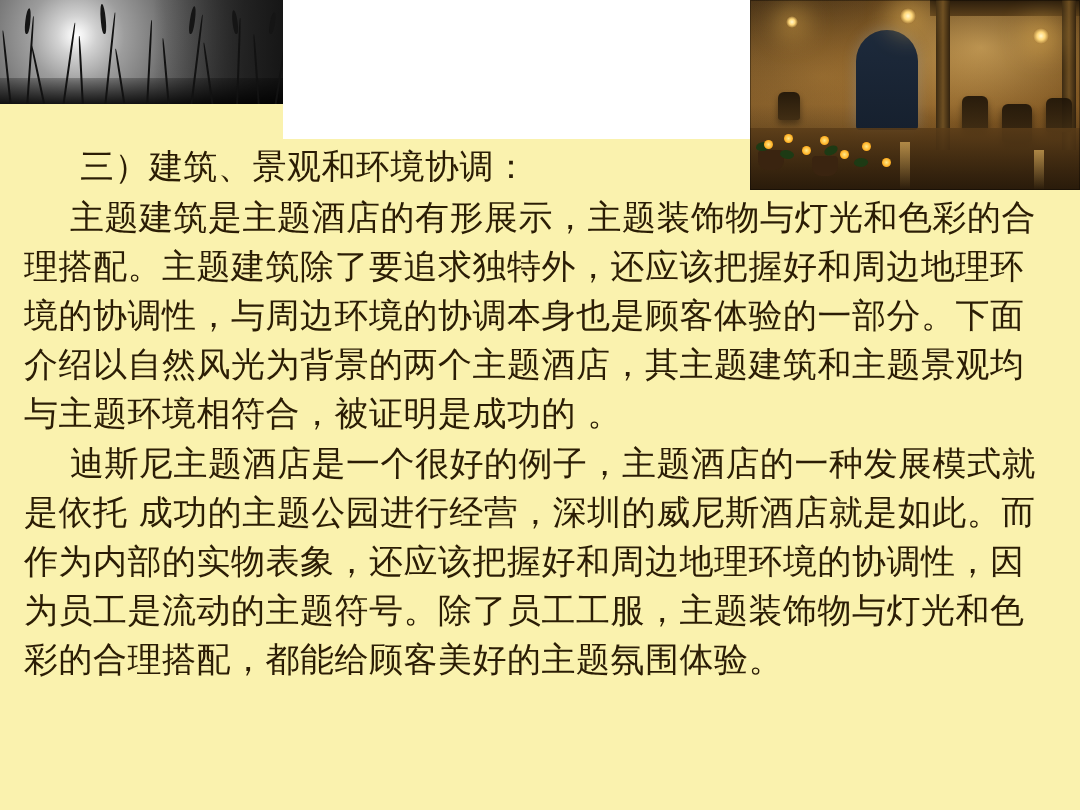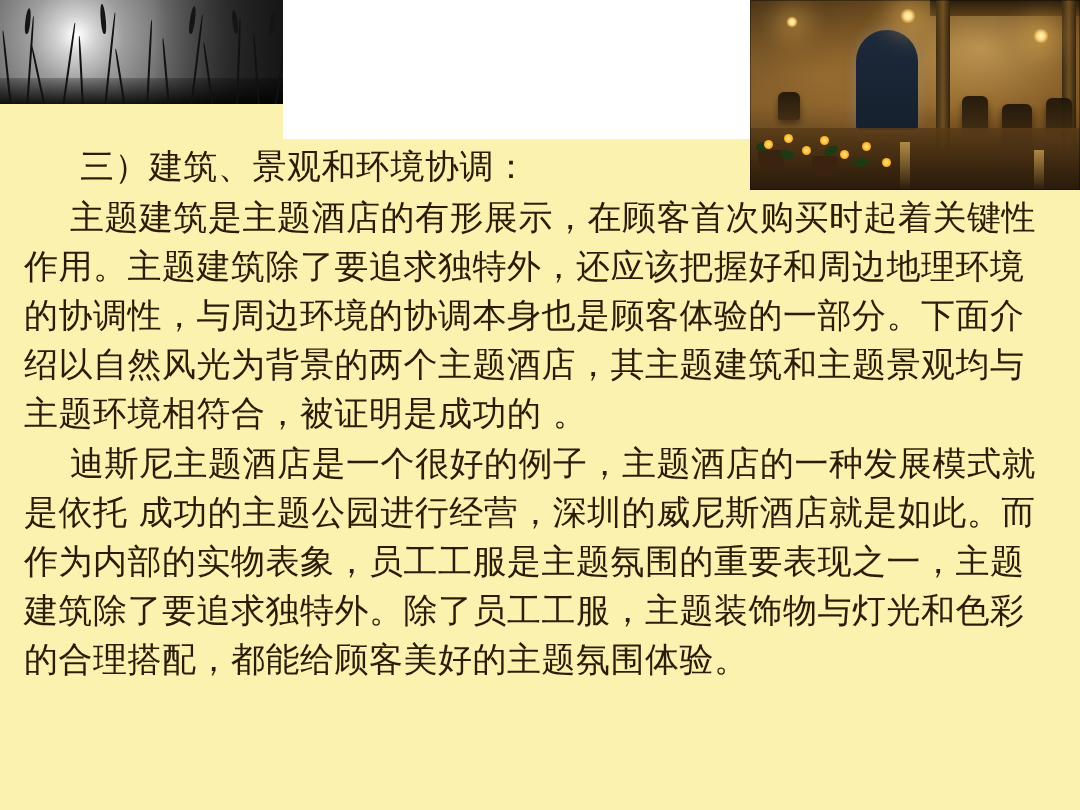--- a/index.html
+++ b/index.html
@@ -261,17 +261,17 @@
     <div class="flower" style="left:52px;top:146px;"></div>
     <div class="flower" style="left:70px;top:136px;"></div>
     <div class="flower" style="left:90px;top:150px;"></div>
     <div class="flower" style="left:112px;top:142px;"></div>
     <div class="flower" style="left:132px;top:158px;"></div>
     <div class="frame-line"></div>
   </div>
 
   <div id="body-text">
     <p class="para heading">三）建筑、景观和环境协调：</p>
-    <p class="para indent2 p-spacing">主题建筑是主题酒店的有形展示，在顾客首次购买时起着关键性作用。主题建筑除了要追求独特外，还应该把握好和周边地理环境的协调性，与周边环境的协调本身也是顾客体验的一部分。下面介绍以自然风光为背景的两个主题酒店，其主题建筑和主题景观均与主题环境相符合，被证明是成功的 。</p>
-    <p class="para indent2 p-spacing">迪斯尼主题酒店是一个很好的例子，主题酒店的一种发展模式就是依托 成功的主题公园进行经营，深圳的威尼斯酒店就是如此。而作为内部的实物表象，员工工服是主题氛围的重要表现之一，主题建筑除了要追求独特外。除了员工工服，主题装饰物与灯光和色彩的合理搭配，都能给顾客美好的主题氛围体验。</p>
+    <p class="para indent2 p-spacing">主题建筑是主题酒店的有形展示，主题装饰物与灯光和色彩的合理搭配。主题建筑除了要追求独特外，还应该把握好和周边地理环境的协调性，与周边环境的协调本身也是顾客体验的一部分。下面介绍以自然风光为背景的两个主题酒店，其主题建筑和主题景观均与主题环境相符合，被证明是成功的 。</p>
+    <p class="para indent2 p-spacing">迪斯尼主题酒店是一个很好的例子，主题酒店的一种发展模式就是依托 成功的主题公园进行经营，深圳的威尼斯酒店就是如此。而作为内部的实物表象，还应该把握好和周边地理环境的协调性，因为员工是流动的主题符号。除了员工工服，主题装饰物与灯光和色彩的合理搭配，都能给顾客美好的主题氛围体验。</p>
   </div>
 
 </div>
 
 </body></html>

